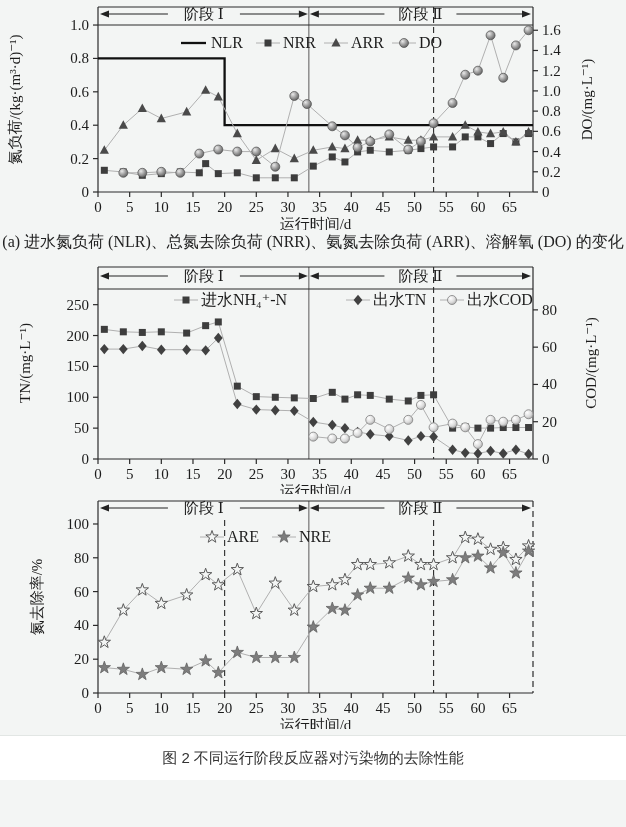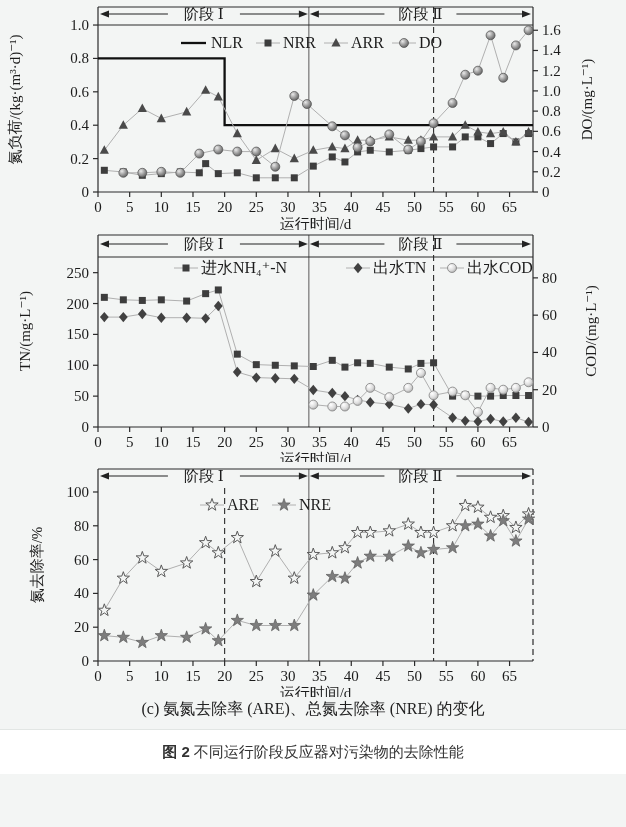--- a/index.html
+++ b/index.html
@@ -4,21 +4,21 @@
 <style>
   html,body{margin:0;padding:0;}
   body{width:626px;background:#f3f5f4;font-family:"Liberation Serif","DejaVu Serif",serif;}
   .figure{width:626px;}
   svg{display:block;}
   svg text{font-family:"Liberation Serif","DejaVu Serif",serif;fill:#1c1c1c;}
   .subcap{text-align:center;font-size:16px;color:#222;margin:2px 0 10px 0;line-height:20px;}
   .figband{background:#ffffff;border-top:1px solid #e2e6e4;margin-top:6px;
            padding:13px 0 12px 0;text-align:center;
            font-family:"Liberation Sans","DejaVu Sans",sans-serif;font-size:15px;color:#333;}
-  .figband .figlabel{font-weight:bold;margin-right:4px;}
+  .figband .figlabel{font-weight:normal;margin-right:4px;}
 </style>
 </head>
 <body>
 
 <svg width="0" height="0" style="position:absolute" aria-hidden="true">
   <defs>
     <radialGradient id="gDO" cx="35%" cy="32%" r="75%">
       <stop offset="0%" stop-color="#e9e9e9"></stop>
         <stop offset="55%" stop-color="#9a9a9a"></stop>
         <stop offset="100%" stop-color="#5c5c5c"></stop>
@@ -211,20 +211,21 @@
         <rect x="264.5" y="39.5" width="7" height="7" fill="#3d3d3d"></rect>
         <text x="283" y="48" font-size="16" text-anchor="start">NRR</text>
         <line x1="324" y1="43" x2="348" y2="43" stroke="#b0b0b0" stroke-width="1"></line>
         <path d="M336,38L340.6,46.6L331.4,46.6Z" fill="#4a4a4a"></path>
         <text x="351" y="48" font-size="16" text-anchor="start">ARR</text>
         <line x1="392" y1="43" x2="416" y2="43" stroke="#b0b0b0" stroke-width="1"></line>
         <circle cx="404" cy="43" r="4.5" fill="url(#gDO)" stroke="#4f4f4f" stroke-width="0.7"></circle>
         <text x="419" y="48" font-size="16" text-anchor="start">DO</text>
       </g>
     </svg>
+  <div class="subcap">(a) 进水氮负荷 (NLR)、总氮去除负荷 (NRR)、氨氮去除负荷 (ARR)、溶解氧 (DO) 的变化</div>
 
   <svg width="626" height="232" viewBox="0 0 626 232">
       <line x1="308.85152838427945" y1="5" x2="308.85152838427945" y2="197" stroke="#666" stroke-width="1.1"></line>
       <line x1="433.589519650655" y1="5" x2="433.589519650655" y2="197" stroke="#2a2a2a" stroke-width="1.1" stroke-dasharray="6,4"></line>
       <line x1="98" y1="5" x2="533" y2="5" stroke="#2a2a2a" stroke-width="1.2"></line>
       <line x1="98" y1="5" x2="98" y2="197" stroke="#2a2a2a" stroke-width="1.2"></line>
       <line x1="98" y1="197" x2="533" y2="197" stroke="#2a2a2a" stroke-width="1.2"></line>
       <line x1="533" y1="5" x2="533" y2="197" stroke="#2a2a2a" stroke-width="1.2"></line>
       <line x1="98" y1="27" x2="533" y2="27" stroke="#2a2a2a" stroke-width="1"></line>
       <line x1="108" y1="14" x2="167.92576419213972" y2="14" stroke="#222" stroke-width="1.2"></line>
@@ -504,18 +505,17 @@
       </g>
       <g>
         <line x1="200" y1="43" x2="224" y2="43" stroke="#b0b0b0" stroke-width="1"></line>
         <path d="M212.00,36.50L213.53,40.90L218.18,40.99L214.47,43.80L215.82,48.26L212.00,45.60L208.18,48.26L209.53,43.80L205.82,40.99L210.47,40.90Z" fill="#f3f5f4" stroke="#5a5a5a" stroke-width="1"></path>
         <text x="227" y="48" font-size="16" text-anchor="start">ARE</text>
         <line x1="272" y1="43" x2="296" y2="43" stroke="#b0b0b0" stroke-width="1"></line>
         <path d="M284.00,36.50L285.53,40.90L290.18,40.99L286.47,43.80L287.82,48.26L284.00,45.60L280.18,48.26L281.53,43.80L277.82,40.99L282.47,40.90Z" fill="#7d7d7d" stroke="#5a5a5a" stroke-width="0.7"></path>
         <text x="299" y="48" font-size="16" text-anchor="start">NRE</text>
       </g>
     </svg>
-  <div class="subcap">(c) 氨氮去除率 (ARE)、总氮去除率 (NRE) 的变化</div>
 
   <div class="figband">
     <span class="figlabel">图 2</span><span>不同运行阶段反应器对污染物的去除性能</span>
   </div>
 </div>
 
 </body></html>

